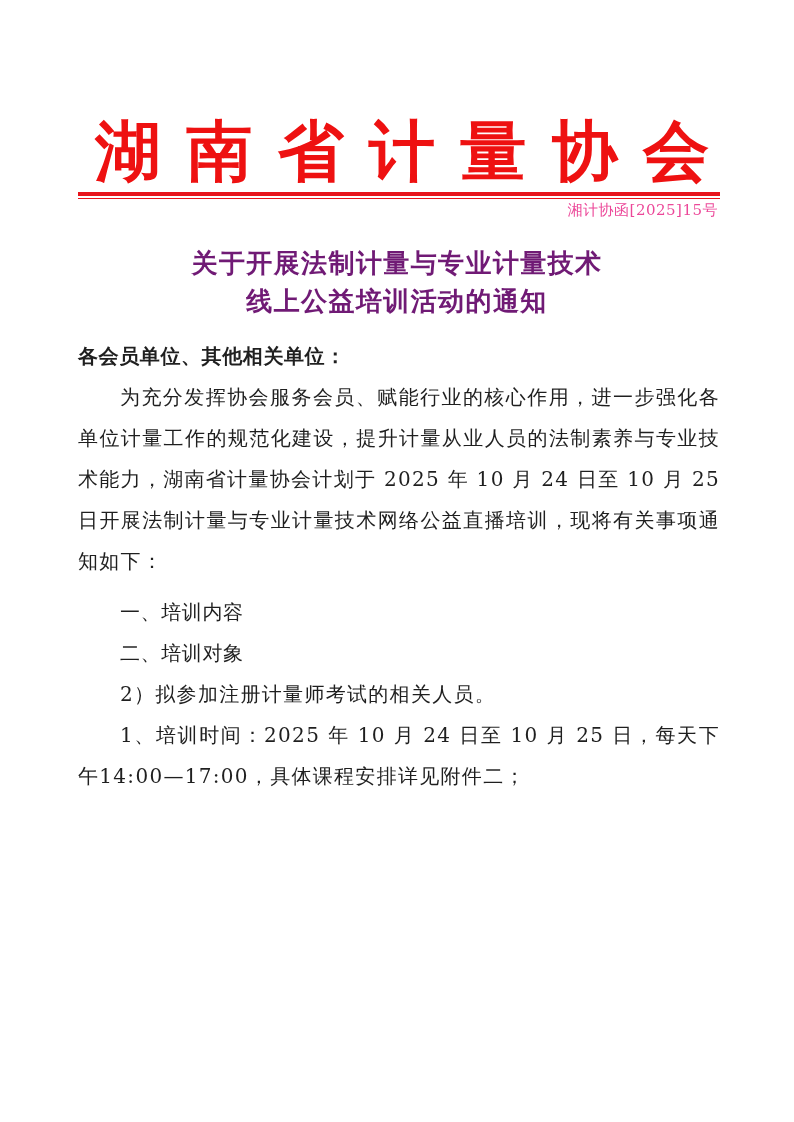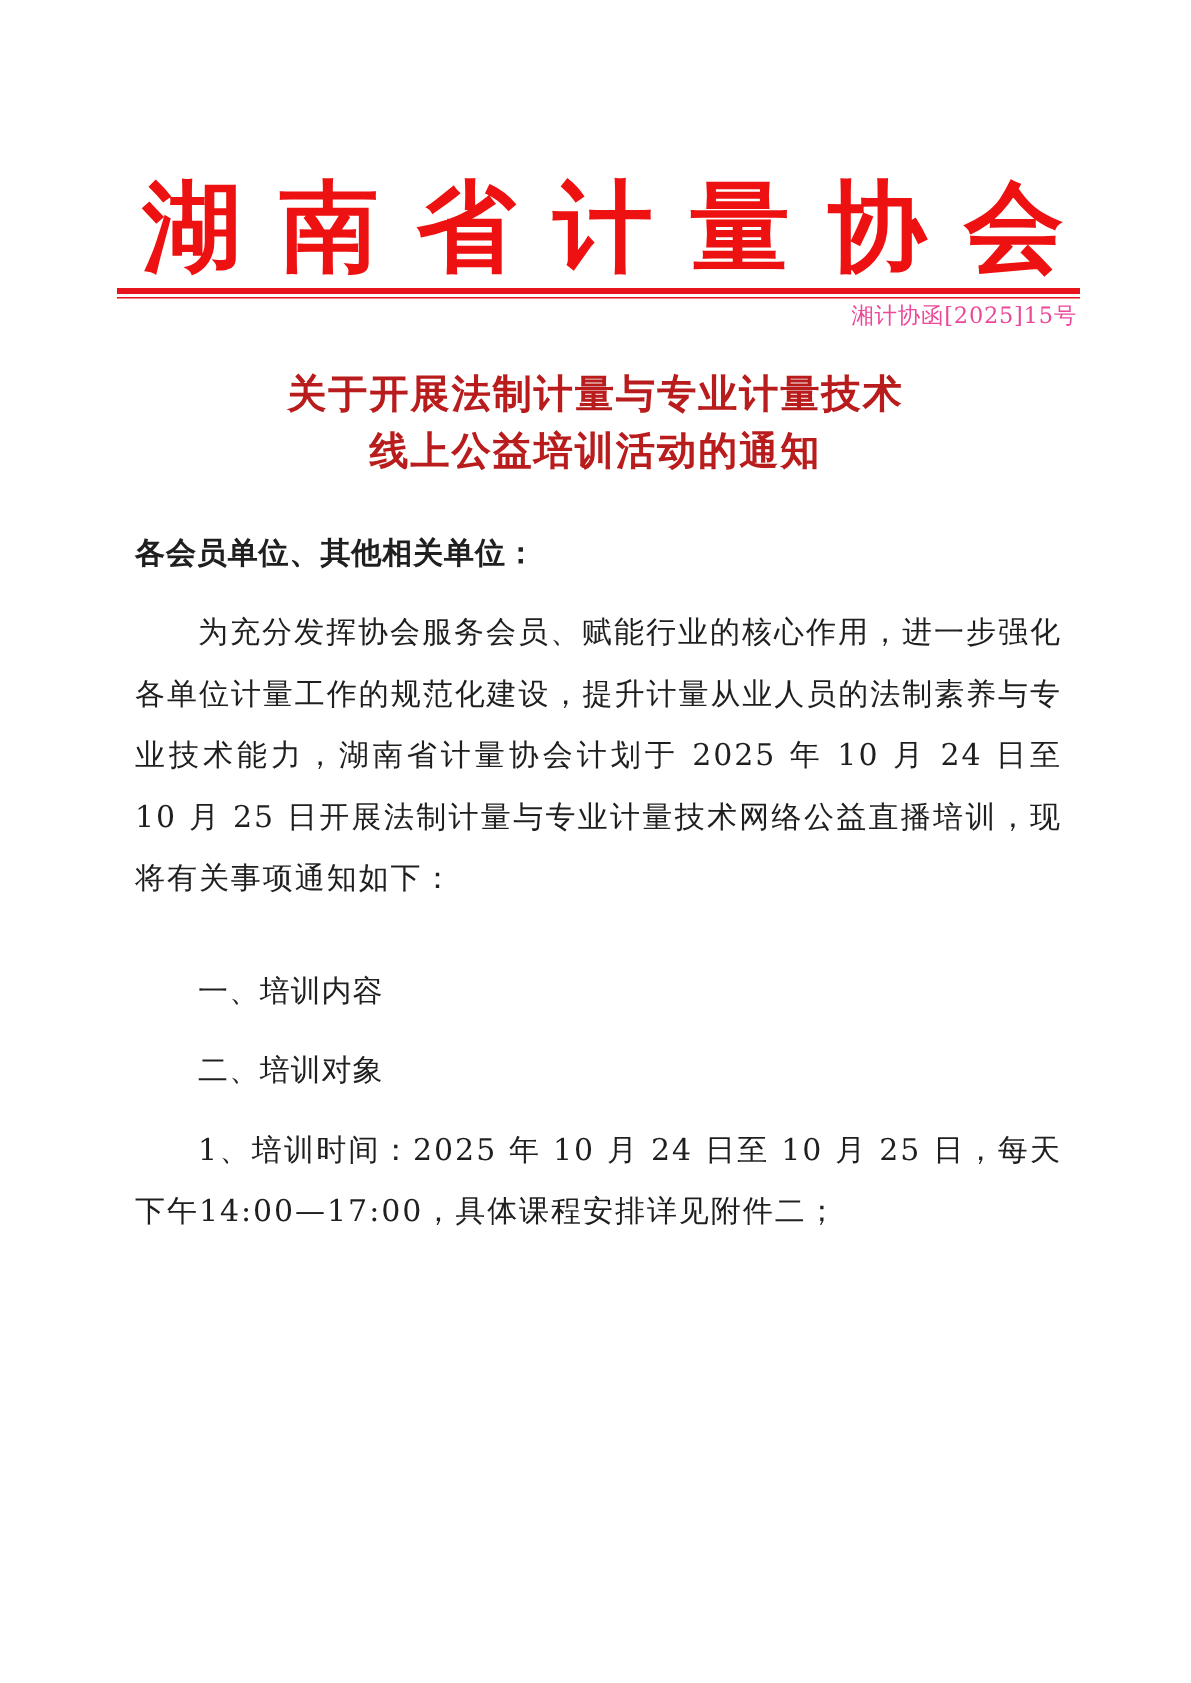--- a/index.html
+++ b/index.html
@@ -64,37 +64,37 @@
     .title {
       position: absolute;
       left: 0;
       top: 244px;
       width: 794px;
       text-align: center;
       font-family: "DejaVu Sans", "Liberation Sans", sans-serif;
       font-weight: bold;
       font-size: 26px;
       line-height: 38px;
-      color: #b91c1c;
+      color: #701a75;
     }
     .title div {
       letter-spacing: 1.4px;
     }
     .content {
       position: absolute;
       left: 78px;
       top: 336px;
       width: 642px;
       font-family: "DejaVu Serif", "Liberation Serif", serif;
       font-size: 20px;
       line-height: 41px;
       color: #1f1f1f;
     }
     .content p {
-      margin: 12px;
+      margin: 0;
       letter-spacing: 1.3px;
       text-align: justify;
     }
     .salutation {
       font-family: "DejaVu Sans", "Liberation Sans", sans-serif;
       font-weight: bold;
       letter-spacing: 0.6px !important;
     }
     .indent {
       text-indent: 42px;
@@ -133,15 +133,16 @@
 </div>
 
 <div class="content">
   <p class="salutation">各会员单位、其他相关单位：</p>
   <p class="indent">为充分发挥协会服务会员、赋能行业的核心作用，进一步强化各单位计量工作的规范化建设，提升计量从业人员的法制素养与专业技术能力，湖南省计量协会计划于 2025 年 10 月 24 日至 10 月 25 日开展法制计量与专业计量技术网络公益直播培训，现将有关事项通知如下：</p>
   <div class="spacer"></div>
 
   <p class="heading">一、培训内容</p>
 
   <p class="heading">二、培训对象</p>
+  <p class="indent">2）拟参加注册计量师考试的相关人员。</p>
 
   <p class="indent">1、培训时间：2025 年 10 月 24 日至 10 月 25 日，每天下午14:00—17:00，具体课程安排详见附件二；</p>
 </div>
 
 </body></html>

